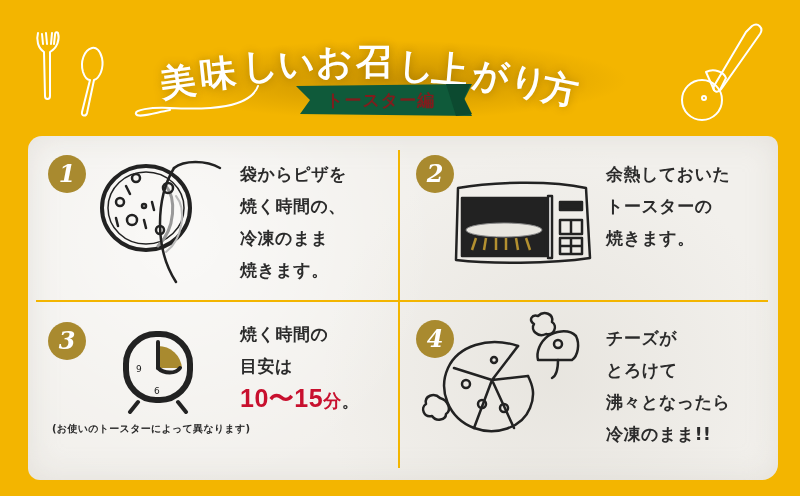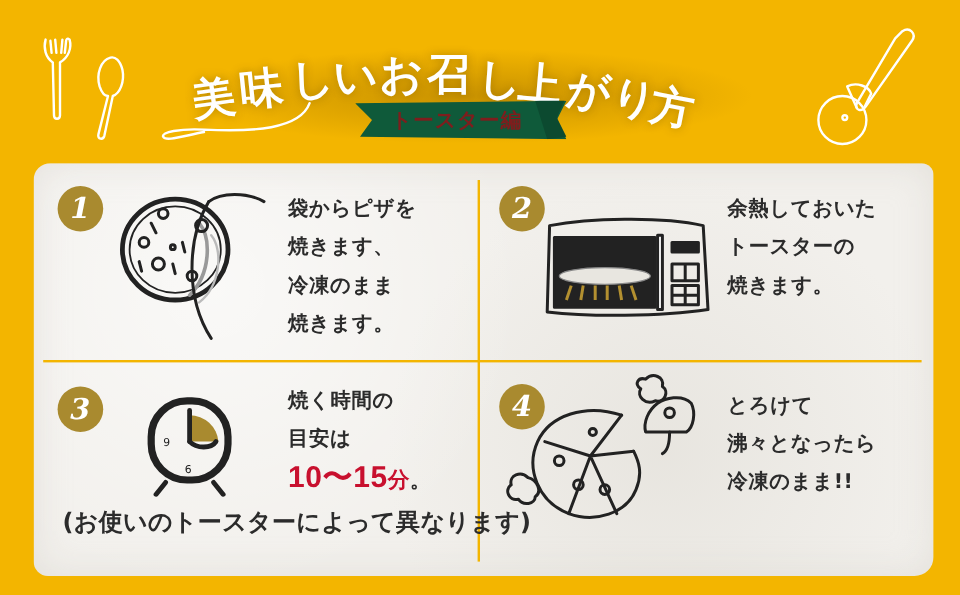--- a/index.html
+++ b/index.html
@@ -15,21 +15,21 @@
       box-shadow: inset 0 0 30px rgba(200,195,185,0.35);
       background-image: radial-gradient(circle at 20% 30%, rgba(255,255,255,0.6) 0, rgba(255,255,255,0) 40%), radial-gradient(circle at 70% 70%, rgba(225,222,215,0.6) 0, rgba(225,222,215,0) 40%);
     }
     .divider-v { position:absolute; left:398px; top:150px; width:0; height:318px; border-left:2.5px solid #f3b500; }
     .divider-h { position:absolute; left:36px; top:300px; width:732px; height:0; border-top:2.5px solid #f3b500; }
     .badge { position:absolute; width:38px; height:38px; border-radius:50%; background:#a98a2f; color:#fff; font-family:"DejaVu Serif","Liberation Serif",serif; font-weight:bold; font-style:italic; font-size:24px; text-align:center; line-height:38px; }
     .step-text { position:absolute; color:#2b2b2b; font-size:17px; line-height:32px; font-weight:bold; letter-spacing:0.5px; }
     .step-text div { white-space:nowrap; }
     .red { color:#c8102e; font-family:"Liberation Sans",sans-serif; font-weight:bold; }
     .big { font-size:25px; }
-    .note { position:absolute; left:52px; top:422px; font-size:20px; color:#2b2b2b; font-weight:bold; white-space:nowrap; letter-spacing:0.3px; }
+    .note { position:absolute; left:52px; top:422px; font-size:10px; color:#2b2b2b; font-weight:bold; white-space:nowrap; letter-spacing:0.3px; }
   </style>
 </head>
 <body>
 
 <svg class="icon-svg" style="left:30px;top:28px" width="80" height="90" viewBox="0 0 80 90">
   <g fill="none" stroke="#fff" stroke-width="2" stroke-linecap="round" stroke-linejoin="round">
     <path d="M8 5 C6 12 8 20 14 24 L15 68 C15 72 20 72 20 68 L20 24 C27 20 30 12 28 5 C26 3 25 5 25 7 L24 16 M22 5 L21 16 M16 5 L17 16 M12 6 L13 16"></path>
     <path d="M62 20 C54 22 50 34 53 44 C55 50 58 52 60 52 L52 84 C51 88 56 89 57 85 L64 52 C70 50 74 40 72 30 C70 22 66 19 62 20 Z"></path>
   </g>
 </svg>
@@ -88,21 +88,21 @@
       <circle cx="72" cy="30" r="5"></circle>
       <circle cx="24" cy="44" r="4"></circle>
     <circle cx="36" cy="62" r="5"></circle>
       <circle cx="64" cy="72" r="4"></circle>
       <circle cx="48" cy="48" r="2"></circle>
     <path d="M30 28 L34 36 M56 44 L58 52 M20 60 L22 68 M48 62 L50 70"></path>
   </g>
 </svg>
 <div class="step-text" style="left:240px;top:158px">
   <div>袋からピザを</div>
-  <div>焼きます、</div>
+  <div>焼く時間の、</div>
   <div>冷凍のまま</div>
   <div>焼きます。</div>
 </div>
 
 <div class="badge" style="left:416px;top:155px">2</div>
 <svg class="icon-svg" style="left:450px;top:178px" width="146" height="90" viewBox="0 0 146 90">
   <g fill="none" stroke="#222" stroke-width="2.5" stroke-linejoin="round">
     <path d="M8 10 C40 4 100 2 136 10 L140 80 C100 86 40 86 6 82 Z"></path>
     <rect x="12" y="20" width="84" height="58" fill="#222"></rect>
     <rect x="98" y="18" width="4" height="62" fill="#fff"></rect>
@@ -161,16 +161,17 @@
     <path d="M74 72 L100 38 M74 72 L36 60 M74 72 L110 68 M74 72 L56 120 M74 72 L96 120"></path>
     <path d="M140 52 C140 62 138 68 134 70"></path>
     <circle cx="140" cy="36" r="4"></circle>
       <circle cx="48" cy="76" r="4"></circle>
       <circle cx="64" cy="96" r="4"></circle>
       <circle cx="86" cy="100" r="4"></circle>
       <circle cx="76" cy="52" r="3"></circle>
   </g>
 </svg>
 <div class="step-text" style="left:606px;top:322px">
+  <div>チーズが</div>
   <div>とろけて</div>
   <div>沸々となったら</div>
   <div>冷凍のまま!!</div>
 </div>
 
 </body></html>

